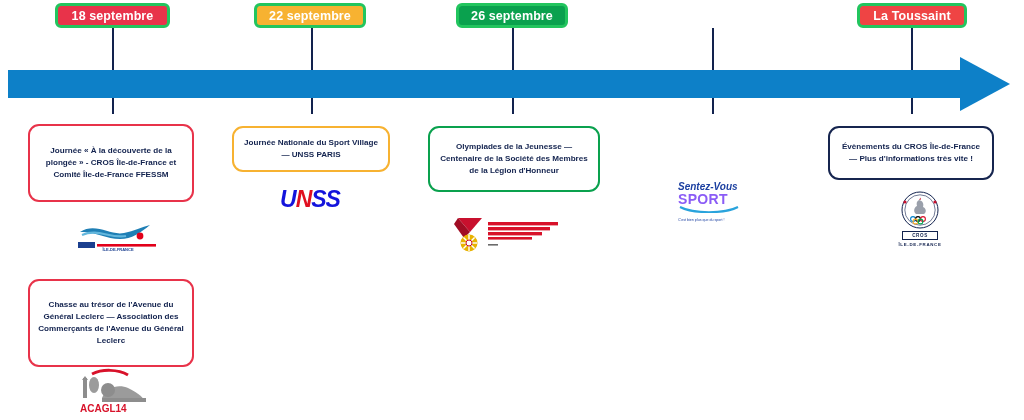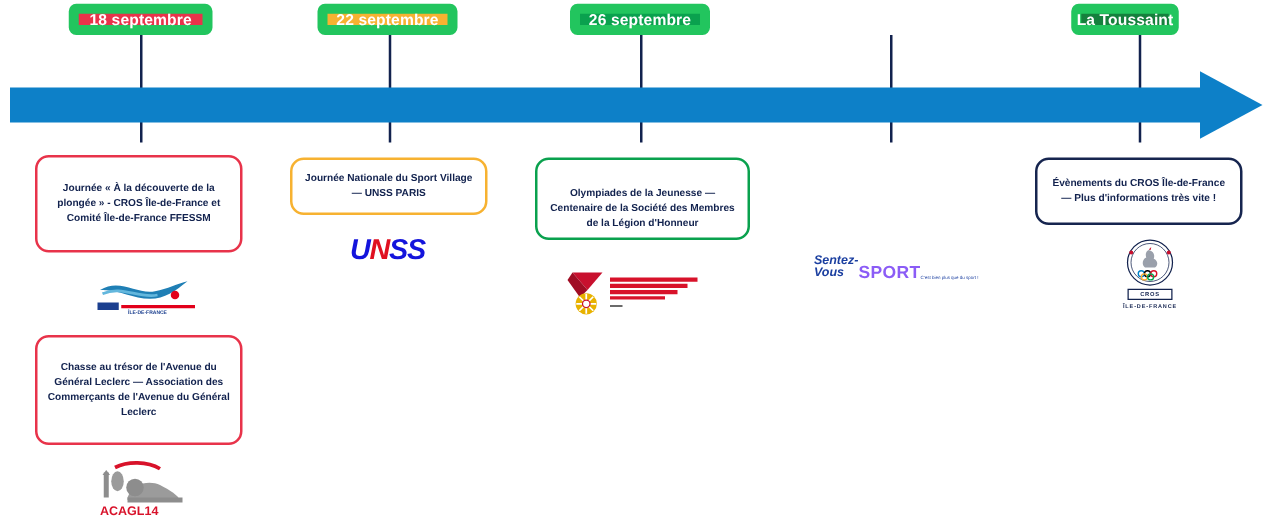--- a/index.html
+++ b/index.html
@@ -5,21 +5,21 @@
   html,body{margin:0;padding:0;background:#ffffff;}
   body{
     font-family:"Liberation Sans", sans-serif;
     width:1024px;height:420px;position:relative;overflow:hidden;
   }
   #stage{position:absolute;left:0;top:0;width:1024px;height:420px;}
 
   
   .date-badge{
     position:absolute;top:3px;height:25px;
-    border:8px solid #22c55e;border-radius:6px;
+    border:3px solid #22c55e;border-radius:6px;
     display:flex;align-items:center;justify-content:center;
     color:#ffffff;font-size:12.5px;font-weight:bold;
     letter-spacing:.1px;white-space:nowrap;box-sizing:border-box;
   }
 
   
   .tick{
     position:absolute;width:1.6px;background:#12224e;top:28px;height:86px;
   }
 
@@ -53,21 +53,21 @@
   .ffessm{width:84px;height:32px;}
   
   .unss{width:80px;height:26px;display:flex;align-items:center;justify-content:center;
         font-size:23px;font-weight:bold;letter-spacing:-1px;font-style:italic;}
   .unss .u,.unss .ss{color:#1414dc;}
   .unss .n{color:#e01020;}
   
   .smlh{width:115px;height:40px;}
   
   .svs{width:78px;height:44px;background:#ffffff;
-       display:flex;flex-direction:row;align-items:flex-end;justify-content:center;}
+       display:flex;flex-direction:column;align-items:flex-start;justify-content:center;}
   .svs-l1{font-size:10px;font-weight:bold;color:#1b3fa0;font-style:italic;line-height:1;}
   .svs-l2{font-size:14px;font-weight:bold;color:#8b5cf6;line-height:1;letter-spacing:.3px;}
   .svs-l3{font-size:3.6px;color:#1b3fa0;margin-top:5px;white-space:nowrap;}
   
   .crosidf{width:62px;height:68px;background:#ffffff;
            display:flex;flex-direction:column;align-items:center;}
   .cros-word{margin-top:1px;border:1px solid #12224e;color:#12224e;
              font-size:4.6px;font-weight:bold;letter-spacing:.6px;
              padding:1px 9px;}
   .cros-sub{color:#12224e;font-size:4.4px;font-weight:bold;
@@ -82,46 +82,46 @@
 
   <div class="date-badge" style="left:55px;width:115px;background:#e8334a;">
     <span>18 septembre</span>
   </div>
   <div class="date-badge" style="left:254px;width:112px;background:#f7b231;">
     <span>22 septembre</span>
   </div>
   <div class="date-badge" style="left:456px;width:112px;background:#0aa14e;">
     <span>26 septembre</span>
   </div>
-  <div class="date-badge" style="left:857px;width:86px;background:#15803d;">
+  <div class="date-badge" style="left:857px;width:110px;background:#ef4444;">
     <span>La Toussaint</span>
   </div>
 
   <div class="tick" style="left:112px;"></div>
   <div class="tick" style="left:311px;"></div>
   <div class="tick" style="left:512px;"></div>
   <div class="tick" style="left:712px;"></div>
   <div class="tick" style="left:911px;"></div>
 
   <div class="arrow-bar"></div>
   <div class="arrow-head"></div>
 
   <div class="event-box" style="left:28px;top:124px;width:166px;height:78px;border-color:#e8334a;">
     <span>Journée « À la découverte de la plongée » - CROS Île-de-France et Comité Île-de-France FFESSM</span>
   </div>
 
-  <div class="event-box" style="left:28px;top:268px;width:166px;height:88px;border-color:#e8334a;">
+  <div class="event-box" style="left:28px;top:279px;width:166px;height:88px;border-color:#e8334a;">
     <span>Chasse au trésor de l'Avenue du Général Leclerc — Association des Commerçants de l'Avenue du Général Leclerc</span>
   </div>
 
   <div class="event-box" style="left:232px;top:126px;width:158px;height:46px;border-color:#f7b231;">
     <span>Journée Nationale du Sport Village — UNSS PARIS</span>
   </div>
 
-  <div class="event-box" style="left:428px;top:126px;width:172px;height:66px;border-color:#0aa14e;align-items:flex-end;">
+  <div class="event-box" style="left:428px;top:126px;width:172px;height:66px;border-color:#0aa14e;">
     <span>Olympiades de la Jeunesse — Centenaire de la Société des Membres de la Légion d'Honneur</span>
   </div>
 
 
   <div class="event-box" style="left:828px;top:126px;width:166px;height:54px;border-color:#16254f;">
     <span>Évènements du CROS Île-de-France — Plus d'informations très vite !</span>
   </div>
 
   <div class="logo ffessm" style="left:76px;top:220px;">
     <svg width="84" height="32" viewBox="0 0 84 32">

